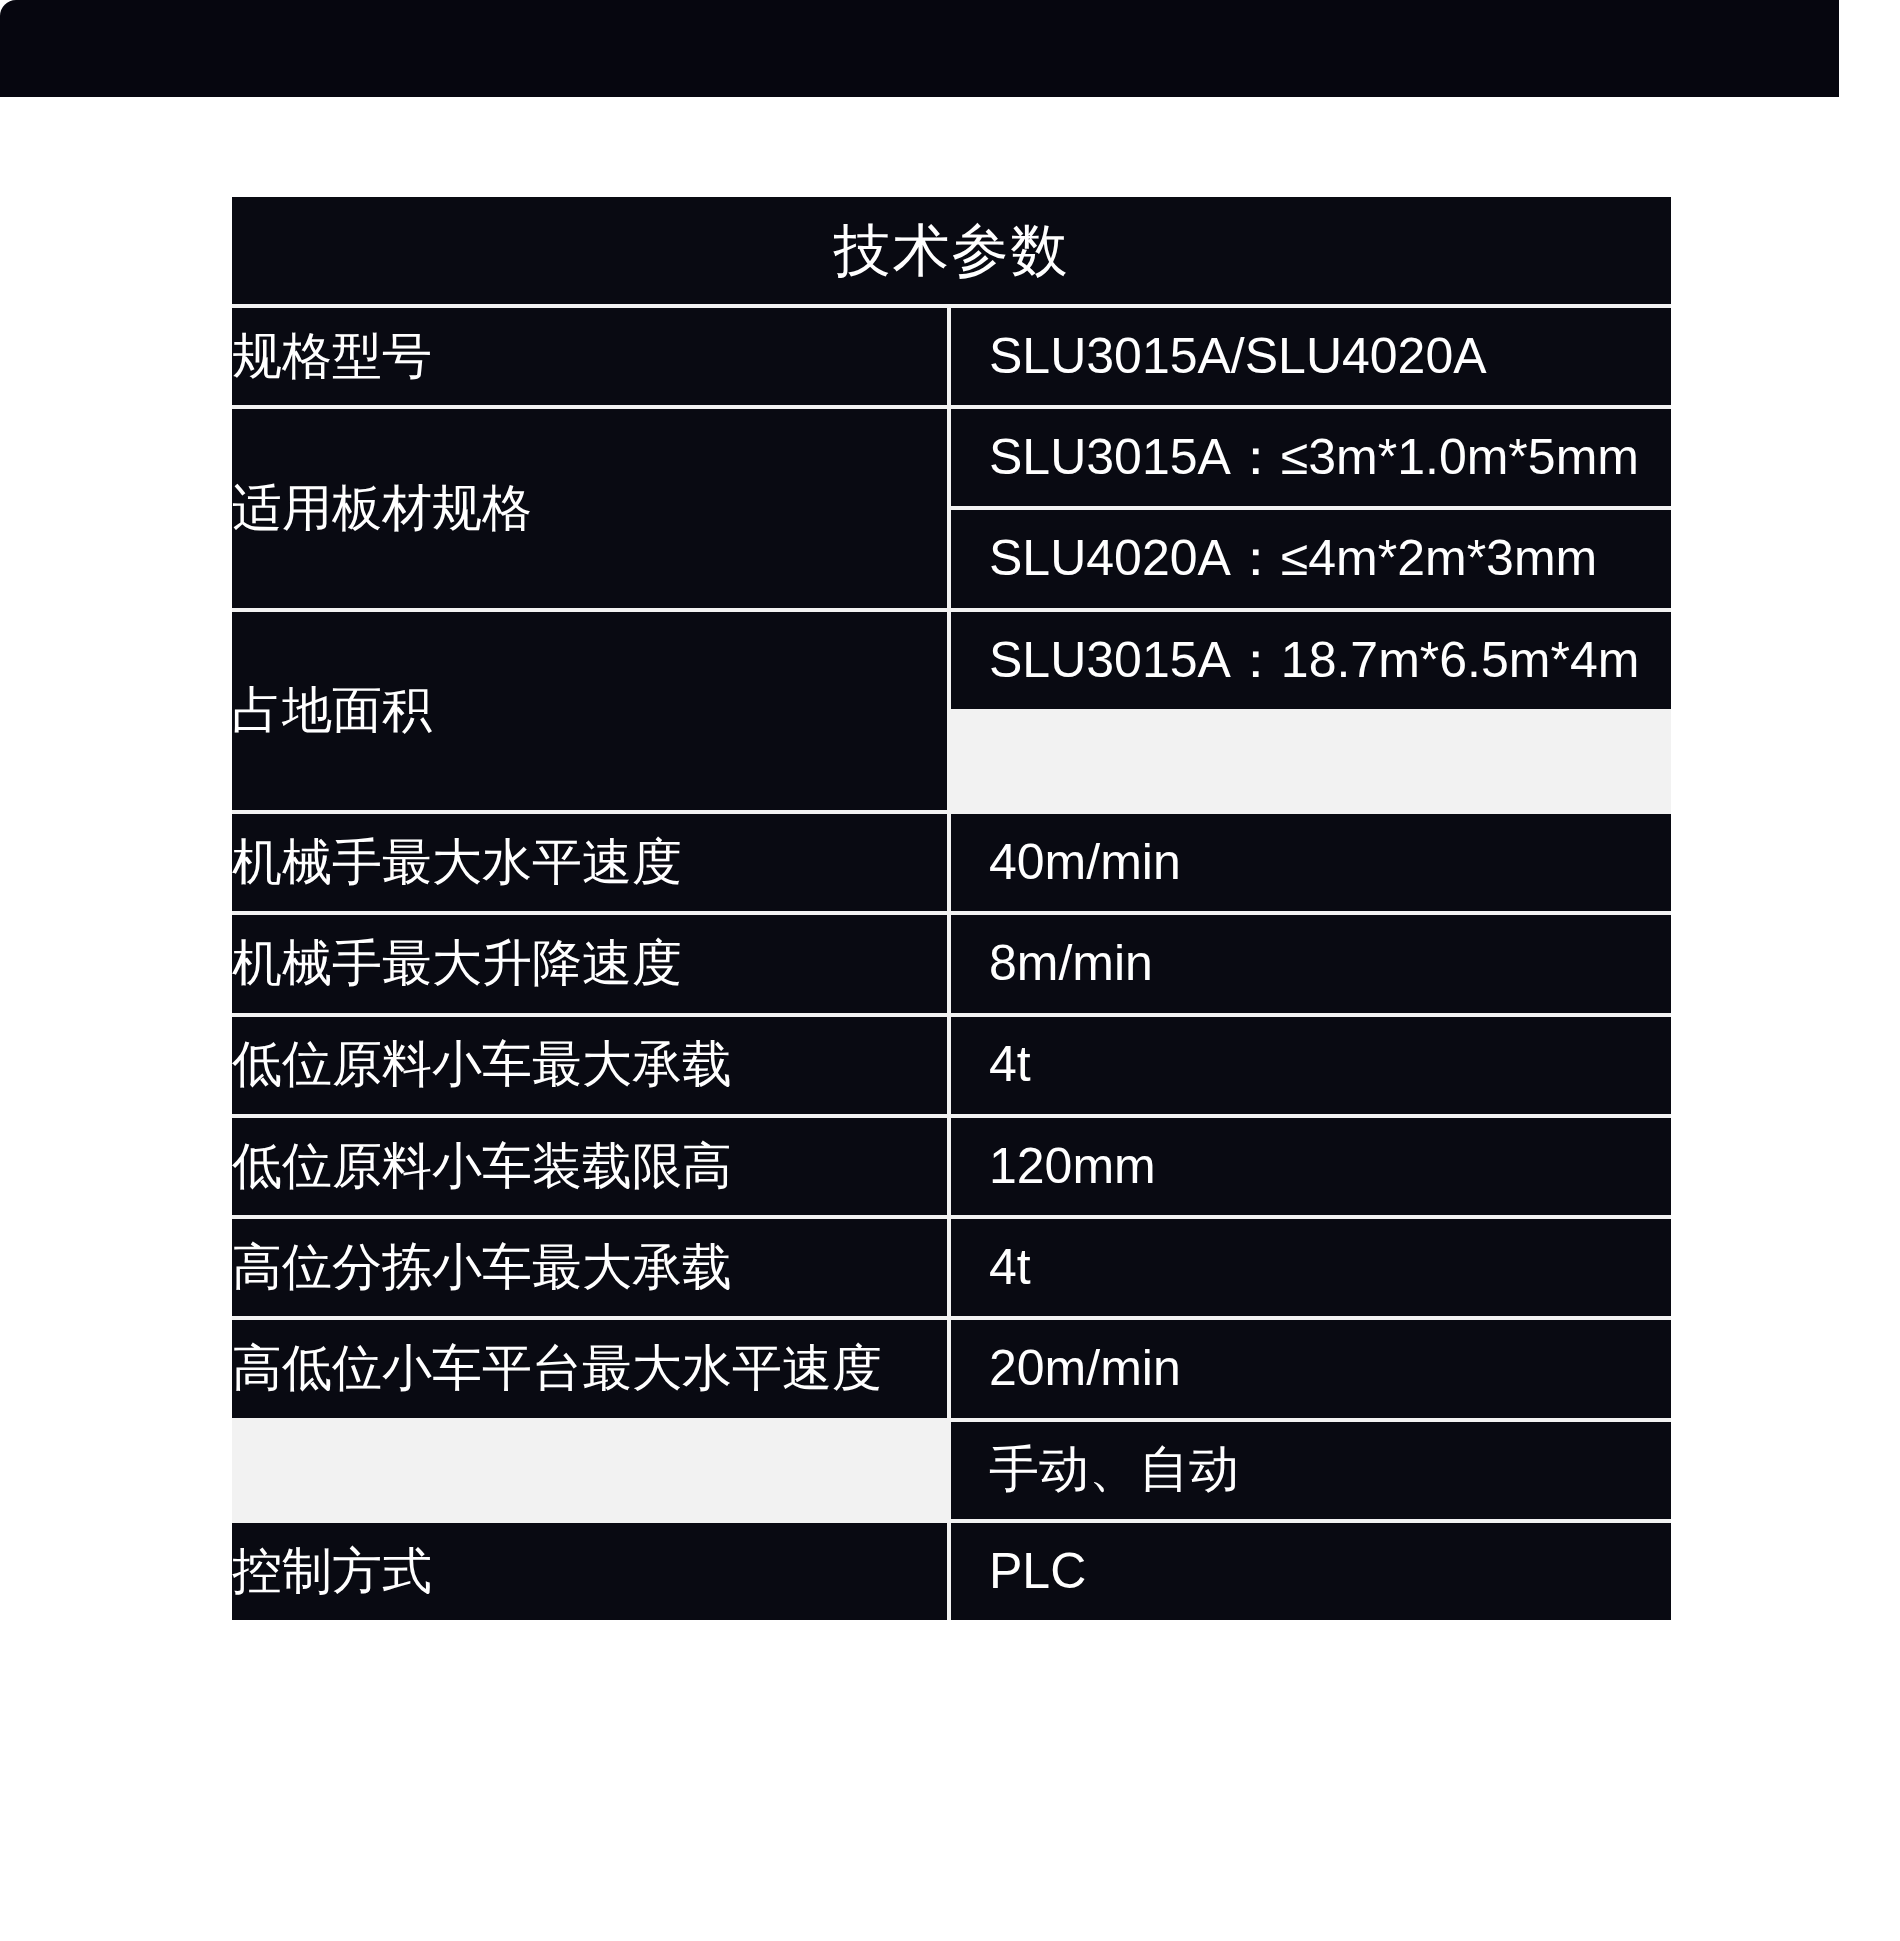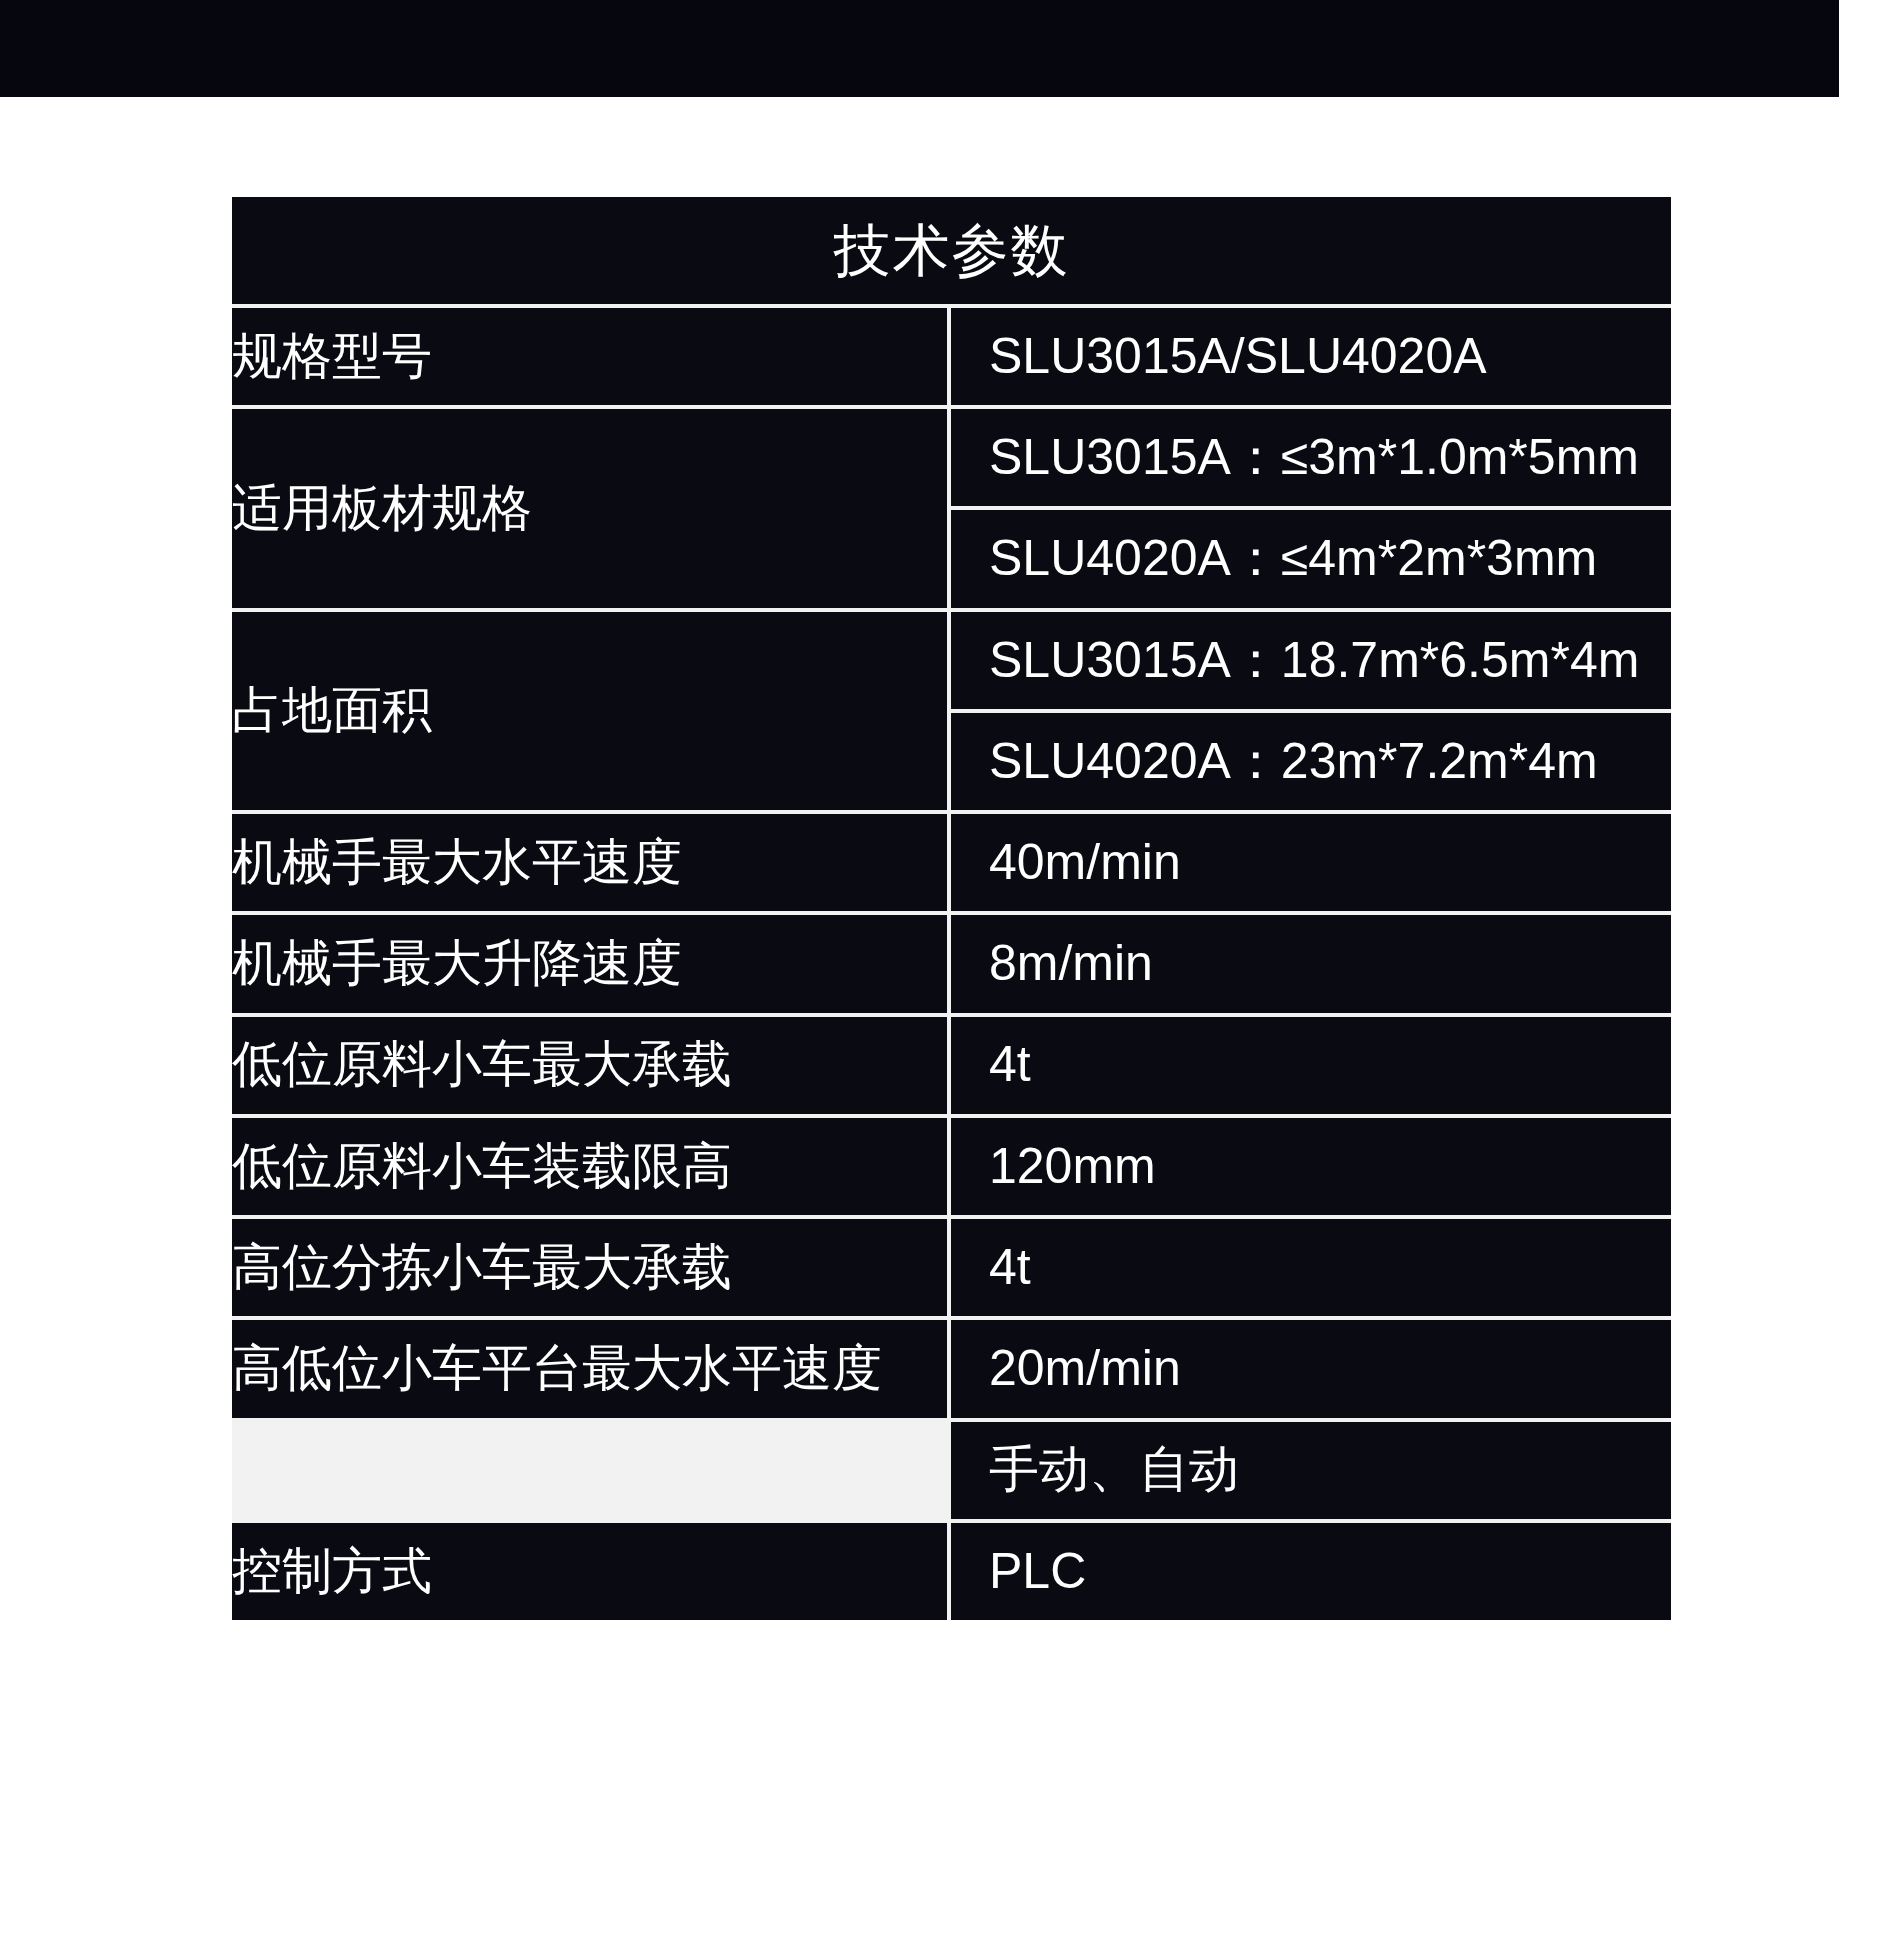--- a/index.html
+++ b/index.html
@@ -11,20 +11,21 @@
   }
   * { margin: 0; padding: 0; box-sizing: border-box; }
   html, body { background: var(--page_bg); }
   .page {
     position: relative;
     width: 1901px;
     height: 1941px;
     background: var(--page_bg);
     overflow: hidden;
     font-family: "Liberation Sans", "DejaVu Sans", sans-serif;
+    border-radius: 16px;
   }
   .top-banner {
     position: absolute;
     left: 0; top: 0;
     width: 1839px; height: 97px;
     background: var(--topbar_bg);
   }
   .spec-table {
     position: absolute;
     left: 232px; top: 197px;
@@ -67,21 +68,20 @@
 
     <div class="cell label" style="grid-area: 2 / 1 / 3 / 2">规格型号</div>
     <div class="cell value" style="grid-area: 2 / 2 / 3 / 3">SLU3015A/SLU4020A</div>
 
     <div class="cell label" style="grid-area: 3 / 1 / 5 / 2">适用板材规格</div>
     <div class="cell value" style="grid-area: 3 / 2 / 4 / 3">SLU3015A：≤3m*1.0m*5mm</div>
     <div class="cell value" style="grid-area: 4 / 2 / 5 / 3">SLU4020A：≤4m*2m*3mm</div>
 
     <div class="cell label" style="grid-area: 5 / 1 / 7 / 2">占地面积</div>
     <div class="cell value" style="grid-area: 5 / 2 / 6 / 3">SLU3015A：18.7m*6.5m*4m</div>
-    <div class="cell value" style="grid-area: 6 / 2 / 7 / 3">SLU4020A：23m*7.2m*4m</div>
 
     <div class="cell label" style="grid-area: 7 / 1 / 8 / 2">机械手最大水平速度</div>
     <div class="cell value" style="grid-area: 7 / 2 / 8 / 3">40m/min</div>
 
     <div class="cell label" style="grid-area: 8 / 1 / 9 / 2">机械手最大升降速度</div>
     <div class="cell value" style="grid-area: 8 / 2 / 9 / 3">8m/min</div>
 
     <div class="cell label" style="grid-area: 9 / 1 / 10 / 2">低位原料小车最大承载</div>
     <div class="cell value" style="grid-area: 9 / 2 / 10 / 3">4t</div>
 

